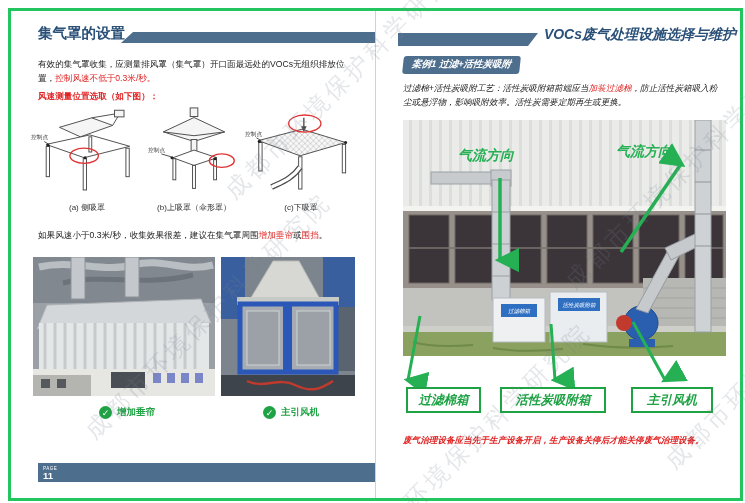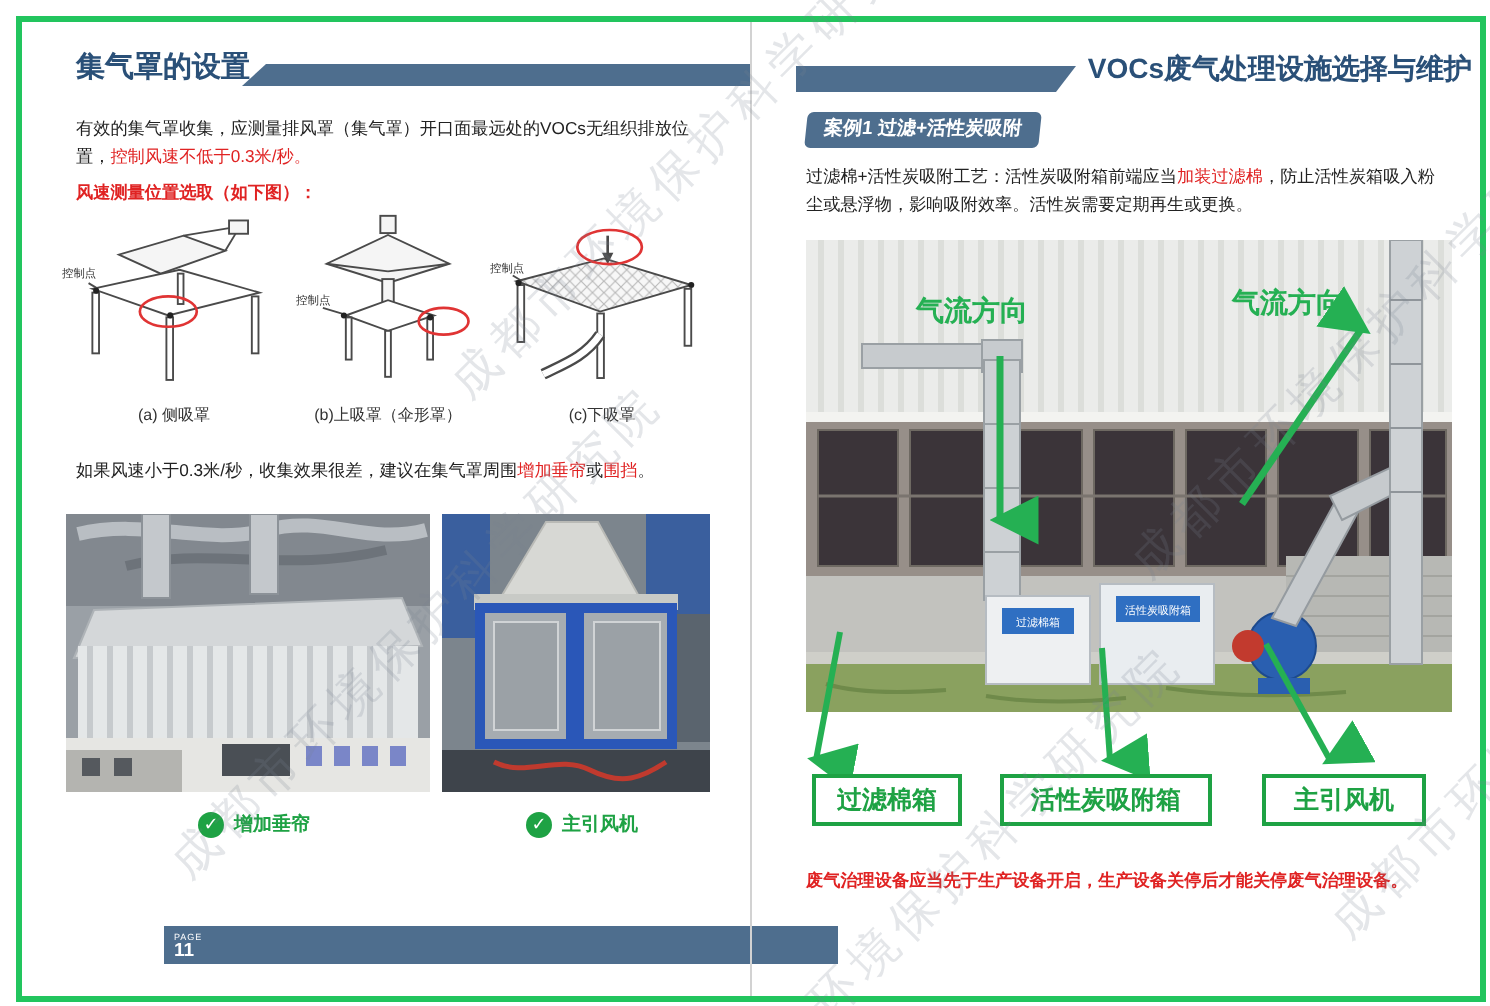--- a/index.html
+++ b/index.html
@@ -2,21 +2,21 @@
 <html><head>
 <meta charset="utf-8">
 <style>
   html,body{margin:0;padding:0;}
   body{width:745px;height:503px;position:relative;overflow:hidden;background:#ffffff;
        font-family:"Liberation Sans","DejaVu Sans",sans-serif;color:#222;}
   .spread{position:absolute;left:8px;top:8px;width:729px;height:487px;background:#fff;border:3px solid #22c55e;}
   .divider{position:absolute;left:364px;top:0;width:1px;height:100%;background:#d2d2d2;}
   .page{position:absolute;top:0;height:487px;}
   .lp{left:0;width:364px;}
-  .rp{left:365px;width:364px;}
+  .rp{left:365px;width:364px;font-style:italic;}
   .abs{position:absolute;}
   .navy{color:#2a5078;}
   .red{color:#e02323;}
   .accent-bg{background:#4e6e8e;}
   .lp-title{left:27px;top:13px;font-size:14.5px;font-weight:bold;}
   .lp-titlebar{left:110px;top:21px;width:254px;height:11px;clip-path:polygon(12px 0,100% 0,100% 100%,0 100%);}
   .body-text{font-size:8.6px;line-height:1.65;}
   .lp-para1{left:27px;top:46px;width:314px;}
   .lp-subhead{left:27px;top:80px;font-size:8.6px;font-weight:bold;}
   .lp-diagrams{left:20px;top:93px;width:326px;display:flex;justify-content:space-between;}
@@ -24,21 +24,21 @@
   .diag svg{display:block;}
   .diag-caption{font-size:8px;color:#333;margin-top:2px;}
   .lp-para2{left:27px;top:217px;width:320px;}
   .photo{overflow:hidden;background:#7dd3fc;}
   .lp-photo1{left:22px;top:246px;width:182px;height:139px;}
   .lp-photo2{left:210px;top:246px;width:134px;height:139px;}
   .check-group{display:inline-flex;align-items:center;gap:5px;}
   .check-icon{width:13px;height:13px;border-radius:50%;background:#1ea244;color:#fff;font-size:9px;font-weight:bold;
               display:inline-flex;align-items:center;justify-content:center;}
   .check-label{color:#1ea244;font-size:9.5px;font-weight:bold;}
-  .pagebar{height:19px;color:#fff;margin-left:44px;}
+  .pagebar{height:19px;color:#fff;}
   .pagebar .pl{font-size:4.5px;letter-spacing:.5px;line-height:5px;padding-top:3px;}
   .pagebar .pn{font-size:9.5px;font-weight:bold;line-height:9px;}
   .lp-pagebar{left:27px;top:452px;width:337px;padding-left:5px;box-sizing:border-box;}
   .rp-pagebar{left:0;top:452px;width:345px;text-align:right;padding-right:6px;box-sizing:border-box;}
   .rp-titlebar{left:22px;top:22px;width:140px;height:13px;clip-path:polygon(0 0,100% 0,calc(100% - 10px) 100%,0 100%);}
   .rp-title{left:120px;top:15px;width:240px;text-align:right;font-size:14px;font-weight:bold;}
   .rp-badge{left:27px;top:45px;padding:2px 9px 3px 9px;color:#fff;font-size:9.5px;font-weight:bold;border-radius:3px;
             transform:skewX(-6deg);}
   .rp-para{left:27px;top:70px;width:316px;}
   .rp-photo{left:27px;top:109px;width:323px;height:236px;}

